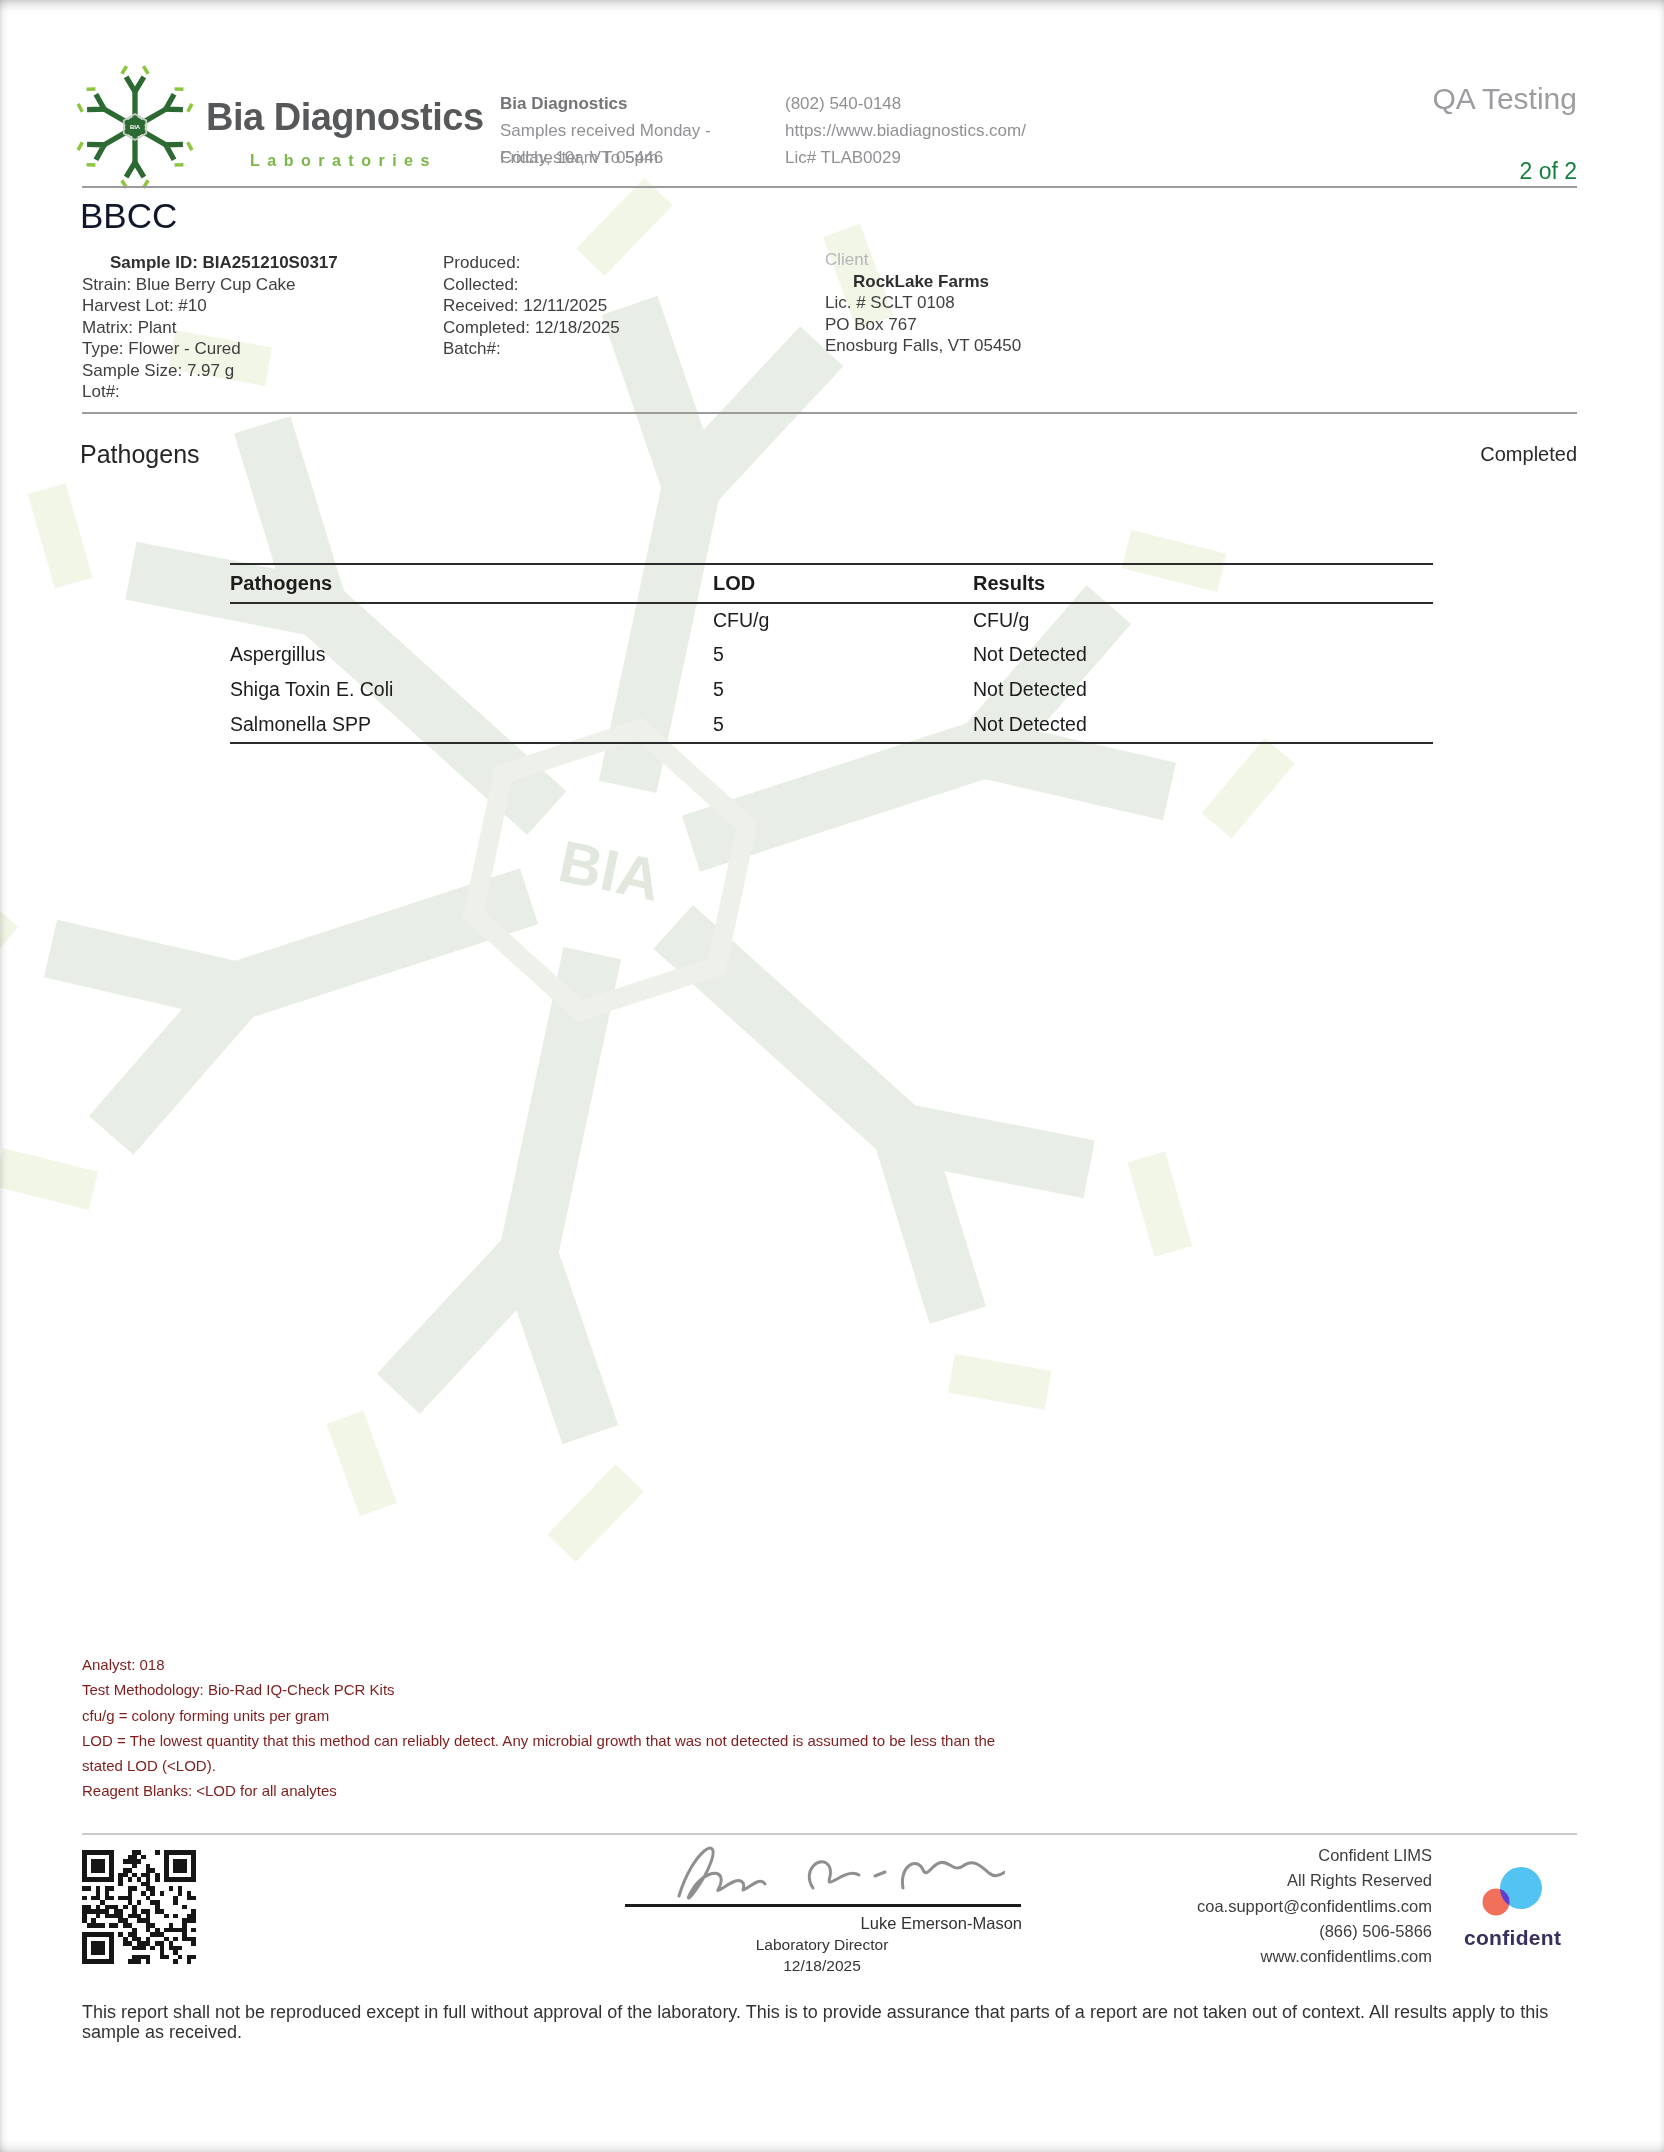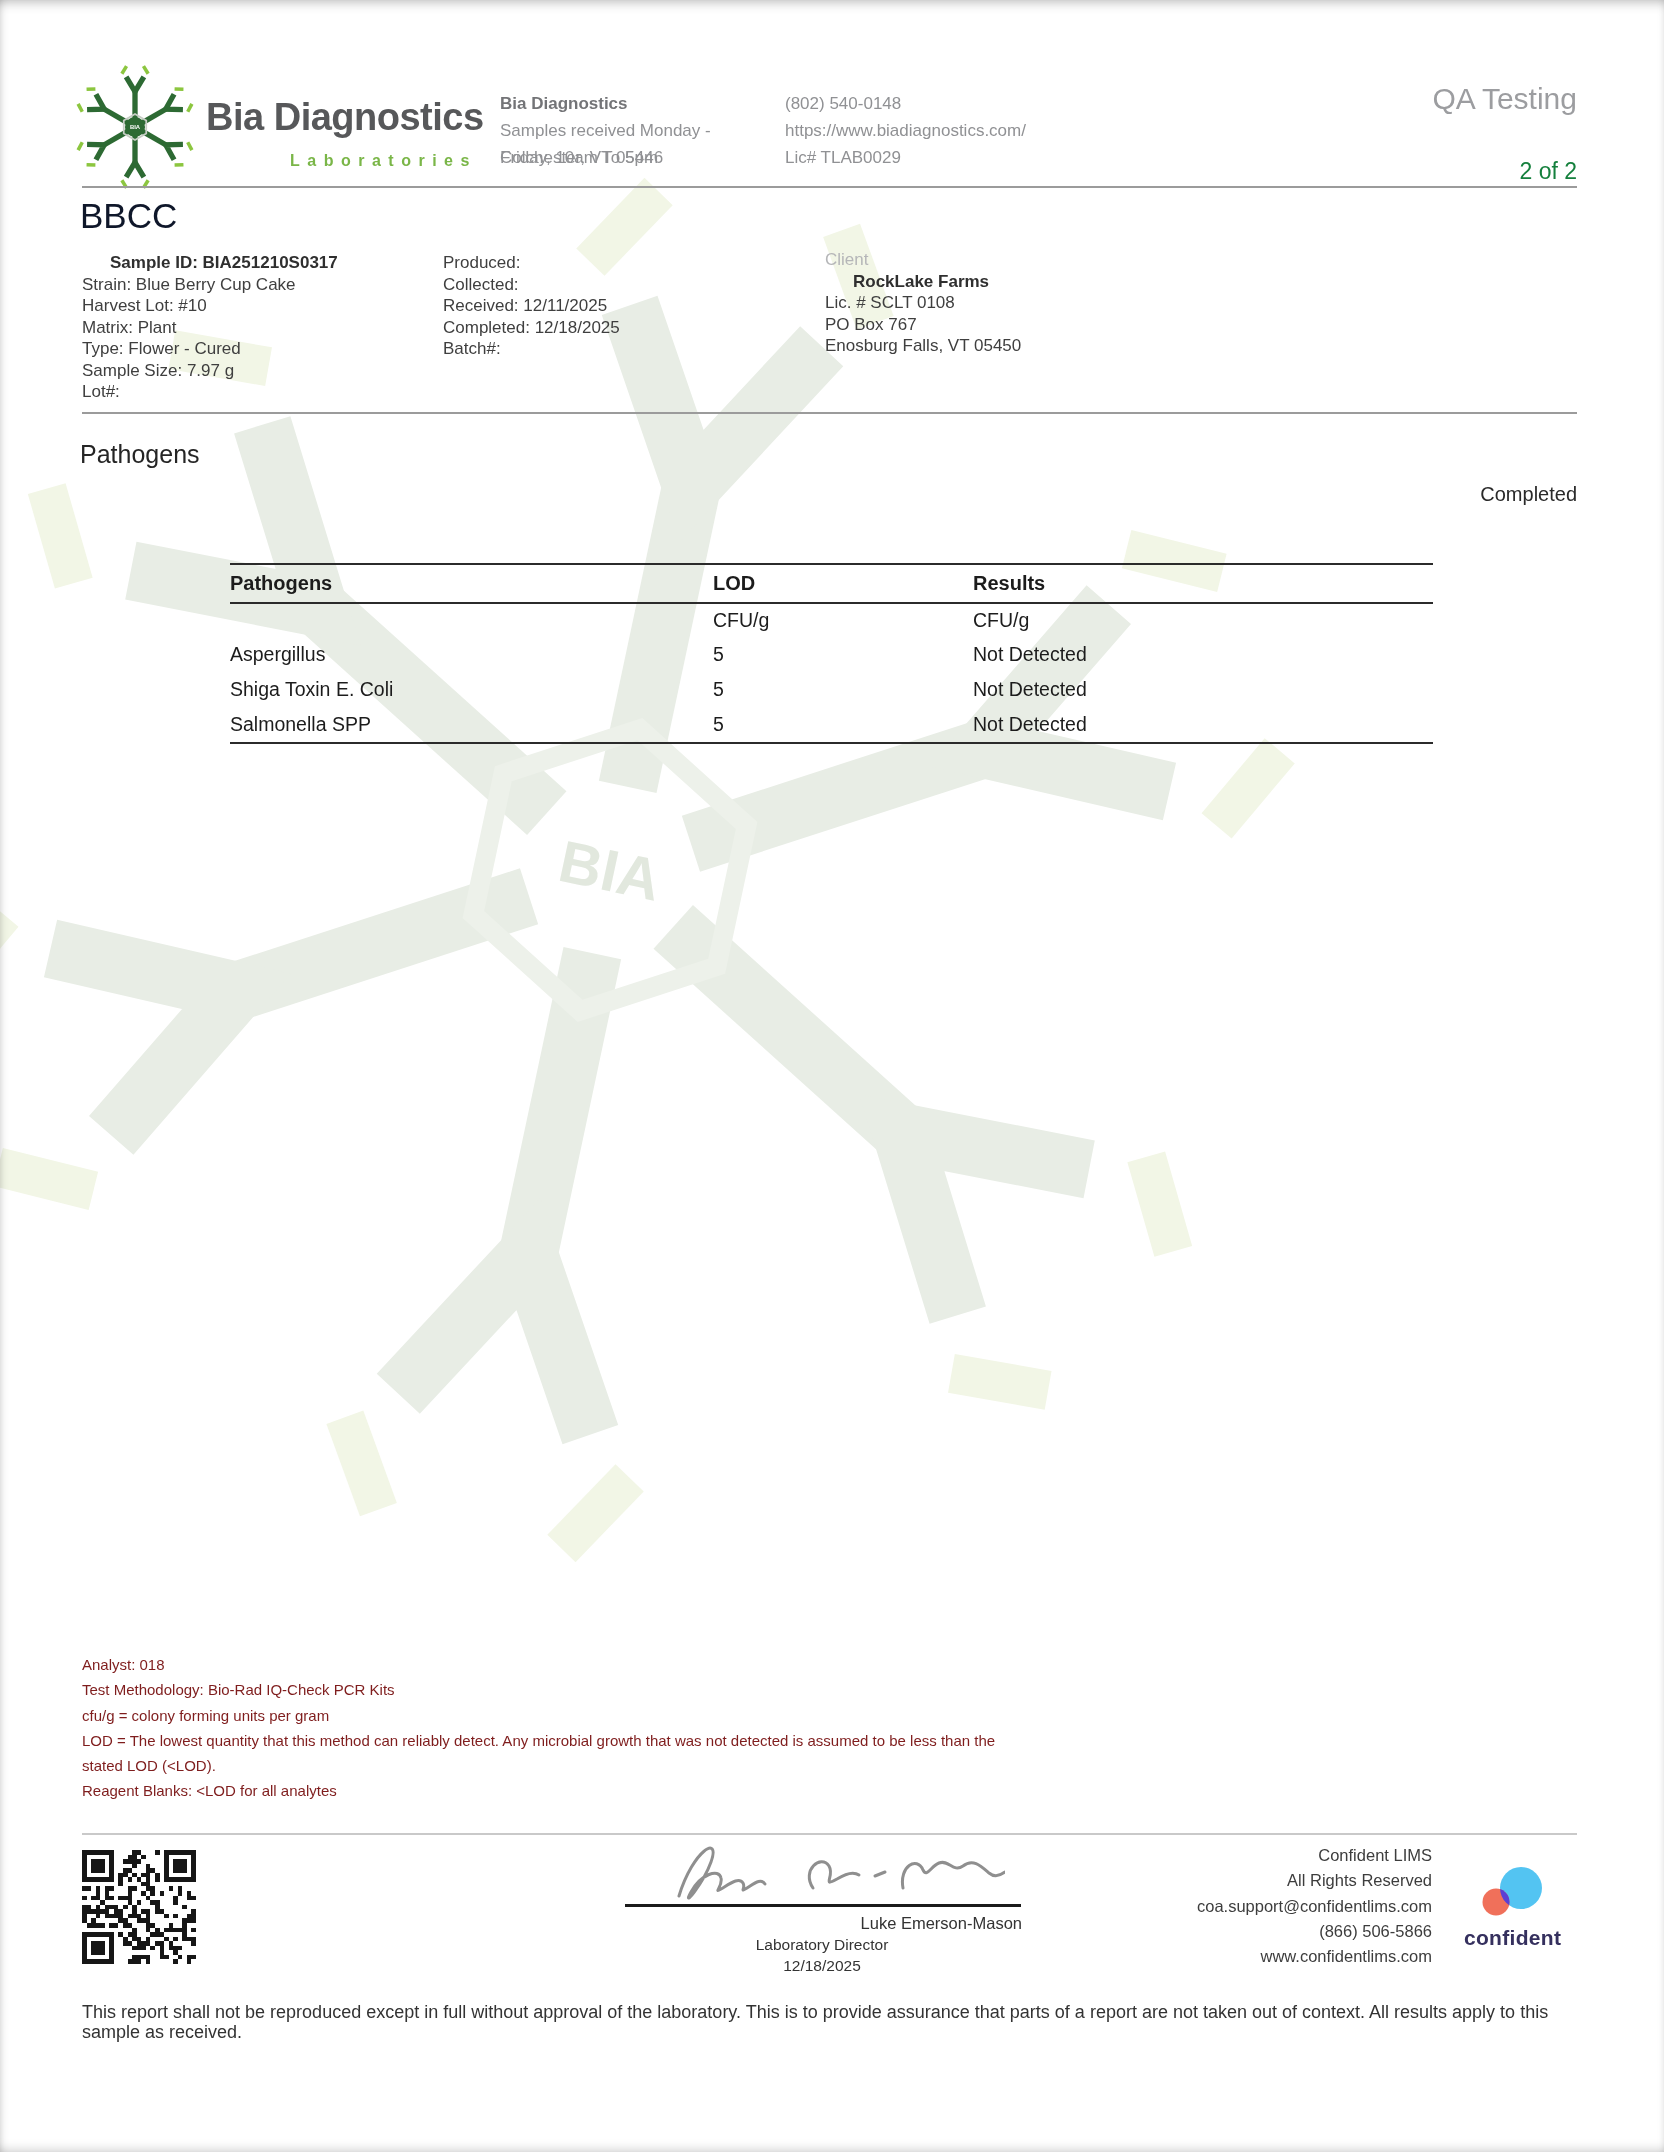--- a/index.html
+++ b/index.html
@@ -7,37 +7,37 @@
         font-family:"Liberation Sans", sans-serif;color:#2b2b2b;}
   .page::after{content:"";position:absolute;inset:0;pointer-events:none;z-index:50;
         box-shadow:inset 0 10px 12px -8px rgba(0,0,0,.28),
                    inset 8px 0 10px -8px rgba(0,0,0,.18),
                    inset -6px 0 8px -7px rgba(0,0,0,.12),
                    inset 0 -10px 12px -9px rgba(0,0,0,.22);}
   .abs{position:absolute;}
   .z{z-index:2;}
   
   .brand-word{font-size:38px;font-weight:bold;color:#57585a;letter-spacing:-.5px;}
-  .brand-sub{font-size:16px;font-weight:bold;color:#7ab648;letter-spacing:7.5px;margin-left:40px;}
+  .brand-sub{font-size:16px;font-weight:bold;color:#7ab648;letter-spacing:7.5px;}
   .hcol{font-size:17px;color:#909194;line-height:27px;white-space:nowrap;}
   .hcol .b{font-weight:bold;color:#737477;}
   .overlap{position:relative;height:27px;}
   .overlap span{position:absolute;left:0;top:0;}
   .qa{font-size:30px;color:#9c9da0;}
   .pagenum{font-size:23px;color:#15803d;}
   .rule{background:#9b9b9b;height:2px;}
   .rule-light{background:#c9c9c9;height:1.5px;}
   
   .h1{font-size:35px;font-weight:normal;color:#0f172a;}
   .info{font-size:17px;line-height:21.5px;color:#3f3f3f;white-space:nowrap;}
   .info .b{font-weight:bold;color:#2f2f2f;margin-left:28px;}
   .client-label{color:#b5b6b8;}
   
   .sec-title{font-size:25px;color:#252525;}
-  .sec-status{font-size:20px;color:#2a2a2a;margin-top:40px;}
+  .sec-status{font-size:20px;color:#2a2a2a;}
   
   .ptable{width:1203px;border-bottom:2.5px solid #2b2b2b;}
   .trow{display:grid;grid-template-columns:1fr 260px 460px;}
   .tcell{font-size:19.5px;color:#1c1c1c;line-height:35px;height:35px;}
   .trow .tcell:nth-child(2),.trow .tcell:nth-child(3){text-align:left;}
   .thead{border-top:2.5px solid #2b2b2b;border-bottom:2.5px solid #2b2b2b;}
   .thead .tcell{font-weight:bold;font-size:20px;height:37px;line-height:37px;}
   .tunits .tcell{height:33px;line-height:33px;}
   
   .notes{font-size:15px;line-height:25.3px;color:#7f1d1d;}

